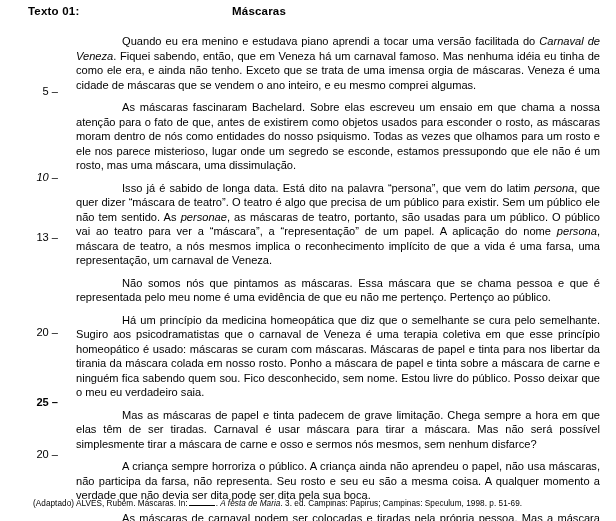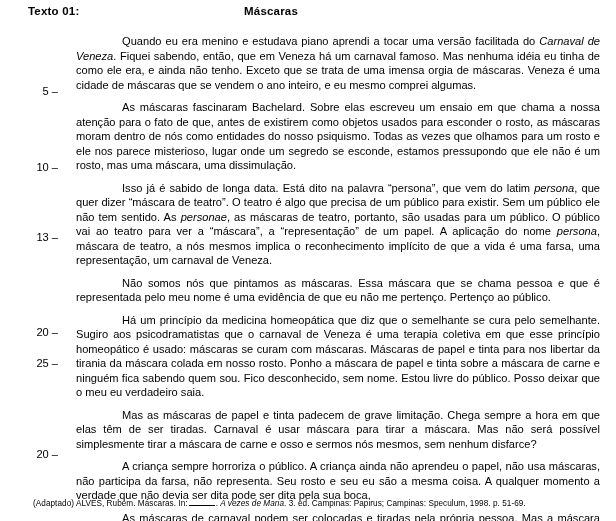--- a/index.html
+++ b/index.html
@@ -32,21 +32,21 @@
     position: absolute;
     left: 28px;
     top: 0;
     font-size: 11.5px;
     font-weight: bold;
     letter-spacing: 0.2px;
     white-space: nowrap;
   }
   .header .doc-title {
     position: absolute;
-    left: 244px;
+    left: 232px;
     top: 0;
     font-size: 11.5px;
     font-weight: bold;
     letter-spacing: 0.2px;
     white-space: nowrap;
   }
 
   
   .body-block {
     position: absolute;
@@ -110,36 +110,36 @@
 
 <div class="page">
 
   <div class="header">
     <span class="label">Texto 01:</span>
     <span class="doc-title">Máscaras</span>
   </div>
 
   <div class="gutter">
       <div class="lineno" style="top: 58px;">5 –</div>
-      <div class="lineno" style="top: 134px;">10 –</div>
+      <div class="lineno" style="top: 144px; font-style: italic;">10 –</div>
       <div class="lineno" style="top: 203.6px;">13 –</div>
       <div class="lineno" style="top: 276.04px; margin-top: 23px;">20 –</div>
-      <div class="lineno" style="top: 330px;">25 –</div>
+      <div class="lineno" style="top: 369px; font-weight: bold;">25 –</div>
       <div class="lineno" style="top: 421px;">20 –</div>
     </div>
 
   <div class="body-block">
       <p class="para">Quando eu era menino e estudava piano aprendi a tocar uma versão facilitada do <i>Carnaval de Veneza</i>. Fiquei sabendo, então, que em Veneza há um carnaval famoso. Mas nenhuma idéia eu tinha de como ele era, e ainda não tenho. Exceto que se trata de uma imensa orgia de máscaras. Veneza é uma cidade de máscaras que se vendem o ano inteiro, e eu mesmo comprei algumas.</p>
       <p class="para">As máscaras fascinaram Bachelard. Sobre elas escreveu um ensaio em que chama a nossa atenção para o fato de que, antes de existirem como objetos usados para esconder o rosto, as máscaras moram dentro de nós como entidades do nosso psiquismo. Todas as vezes que olhamos para um rosto e ele nos parece misterioso, lugar onde um segredo se esconde, estamos pressupondo que ele não é um rosto, mas uma máscara, uma dissimulação.</p>
       <p class="para">Isso já é sabido de longa data. Está dito na palavra “persona”, que vem do latim <i>persona</i>, que quer dizer “máscara de teatro”. O teatro é algo que precisa de um público para existir. Sem um público ele não tem sentido. As <i>personae</i>, as máscaras de teatro, portanto, são usadas para um público. O público vai ao teatro para ver a “máscara”, a “representação” de um papel. A aplicação do nome <i>persona</i>, máscara de teatro, a nós mesmos implica o reconhecimento implícito de que a vida é uma farsa, uma representação, um carnaval de Veneza.</p>
       <p class="para">Não somos nós que pintamos as máscaras. Essa máscara que se chama pessoa e que é representada pelo meu nome é uma evidência de que eu não me pertenço. Pertenço ao público.</p>
       <p class="para">Há um princípio da medicina homeopática que diz que o semelhante se cura pelo semelhante. Sugiro aos psicodramatistas que o carnaval de Veneza é uma terapia coletiva em que esse princípio homeopático é usado: máscaras se curam com máscaras. Máscaras de papel e tinta para nos libertar da tirania da máscara colada em nosso rosto. Ponho a máscara de papel e tinta sobre a máscara de carne e ninguém fica sabendo quem sou. Fico desconhecido, sem nome. Estou livre do público. Posso deixar que o meu eu verdadeiro saia.</p>
       <p class="para">Mas as máscaras de papel e tinta padecem de grave limitação. Chega sempre a hora em que elas têm de ser tiradas. Carnaval é usar máscara para tirar a máscara. Mas não será possível simplesmente tirar a máscara de carne e osso e sermos nós mesmos, sem nenhum disfarce?</p>
       <p class="para">A criança sempre horroriza o público. A criança ainda não aprendeu o papel, não usa máscaras, não participa da farsa, não representa. Seu rosto e seu eu são a mesma coisa. A qualquer momento a verdade que não devia ser dita pode ser dita pela sua boca.</p>
       <p class="para">As máscaras de carnaval podem ser colocadas e tiradas pela própria pessoa. Mas a máscara colada no nosso rosto só pode ser tirada por uma outra pessoa. Ela só se desprega da nossa pele quando tocada pelo toque do amor. E assim sabemos que estamos amando: quando, diante daquela pessoa, a máscara cai e voltamos a ser crianças...</p>
     </div>
 
   <div class="citation">
     <span>(Adaptado) ALVES, Rubem. Máscaras. In:</span><span class="blank"></span><span>.</span>
-    <i>A vezes de Maria</i><span>. 3. ed. Campinas: Papirus; Campinas: Speculum, 1998. p. 51-69.</span>
+    <i>A festa de Maria</i><span>. 3. ed. Campinas: Papirus; Campinas: Speculum, 1998. p. 51-69.</span>
   </div>
 
 </div>
 
 </body></html>

